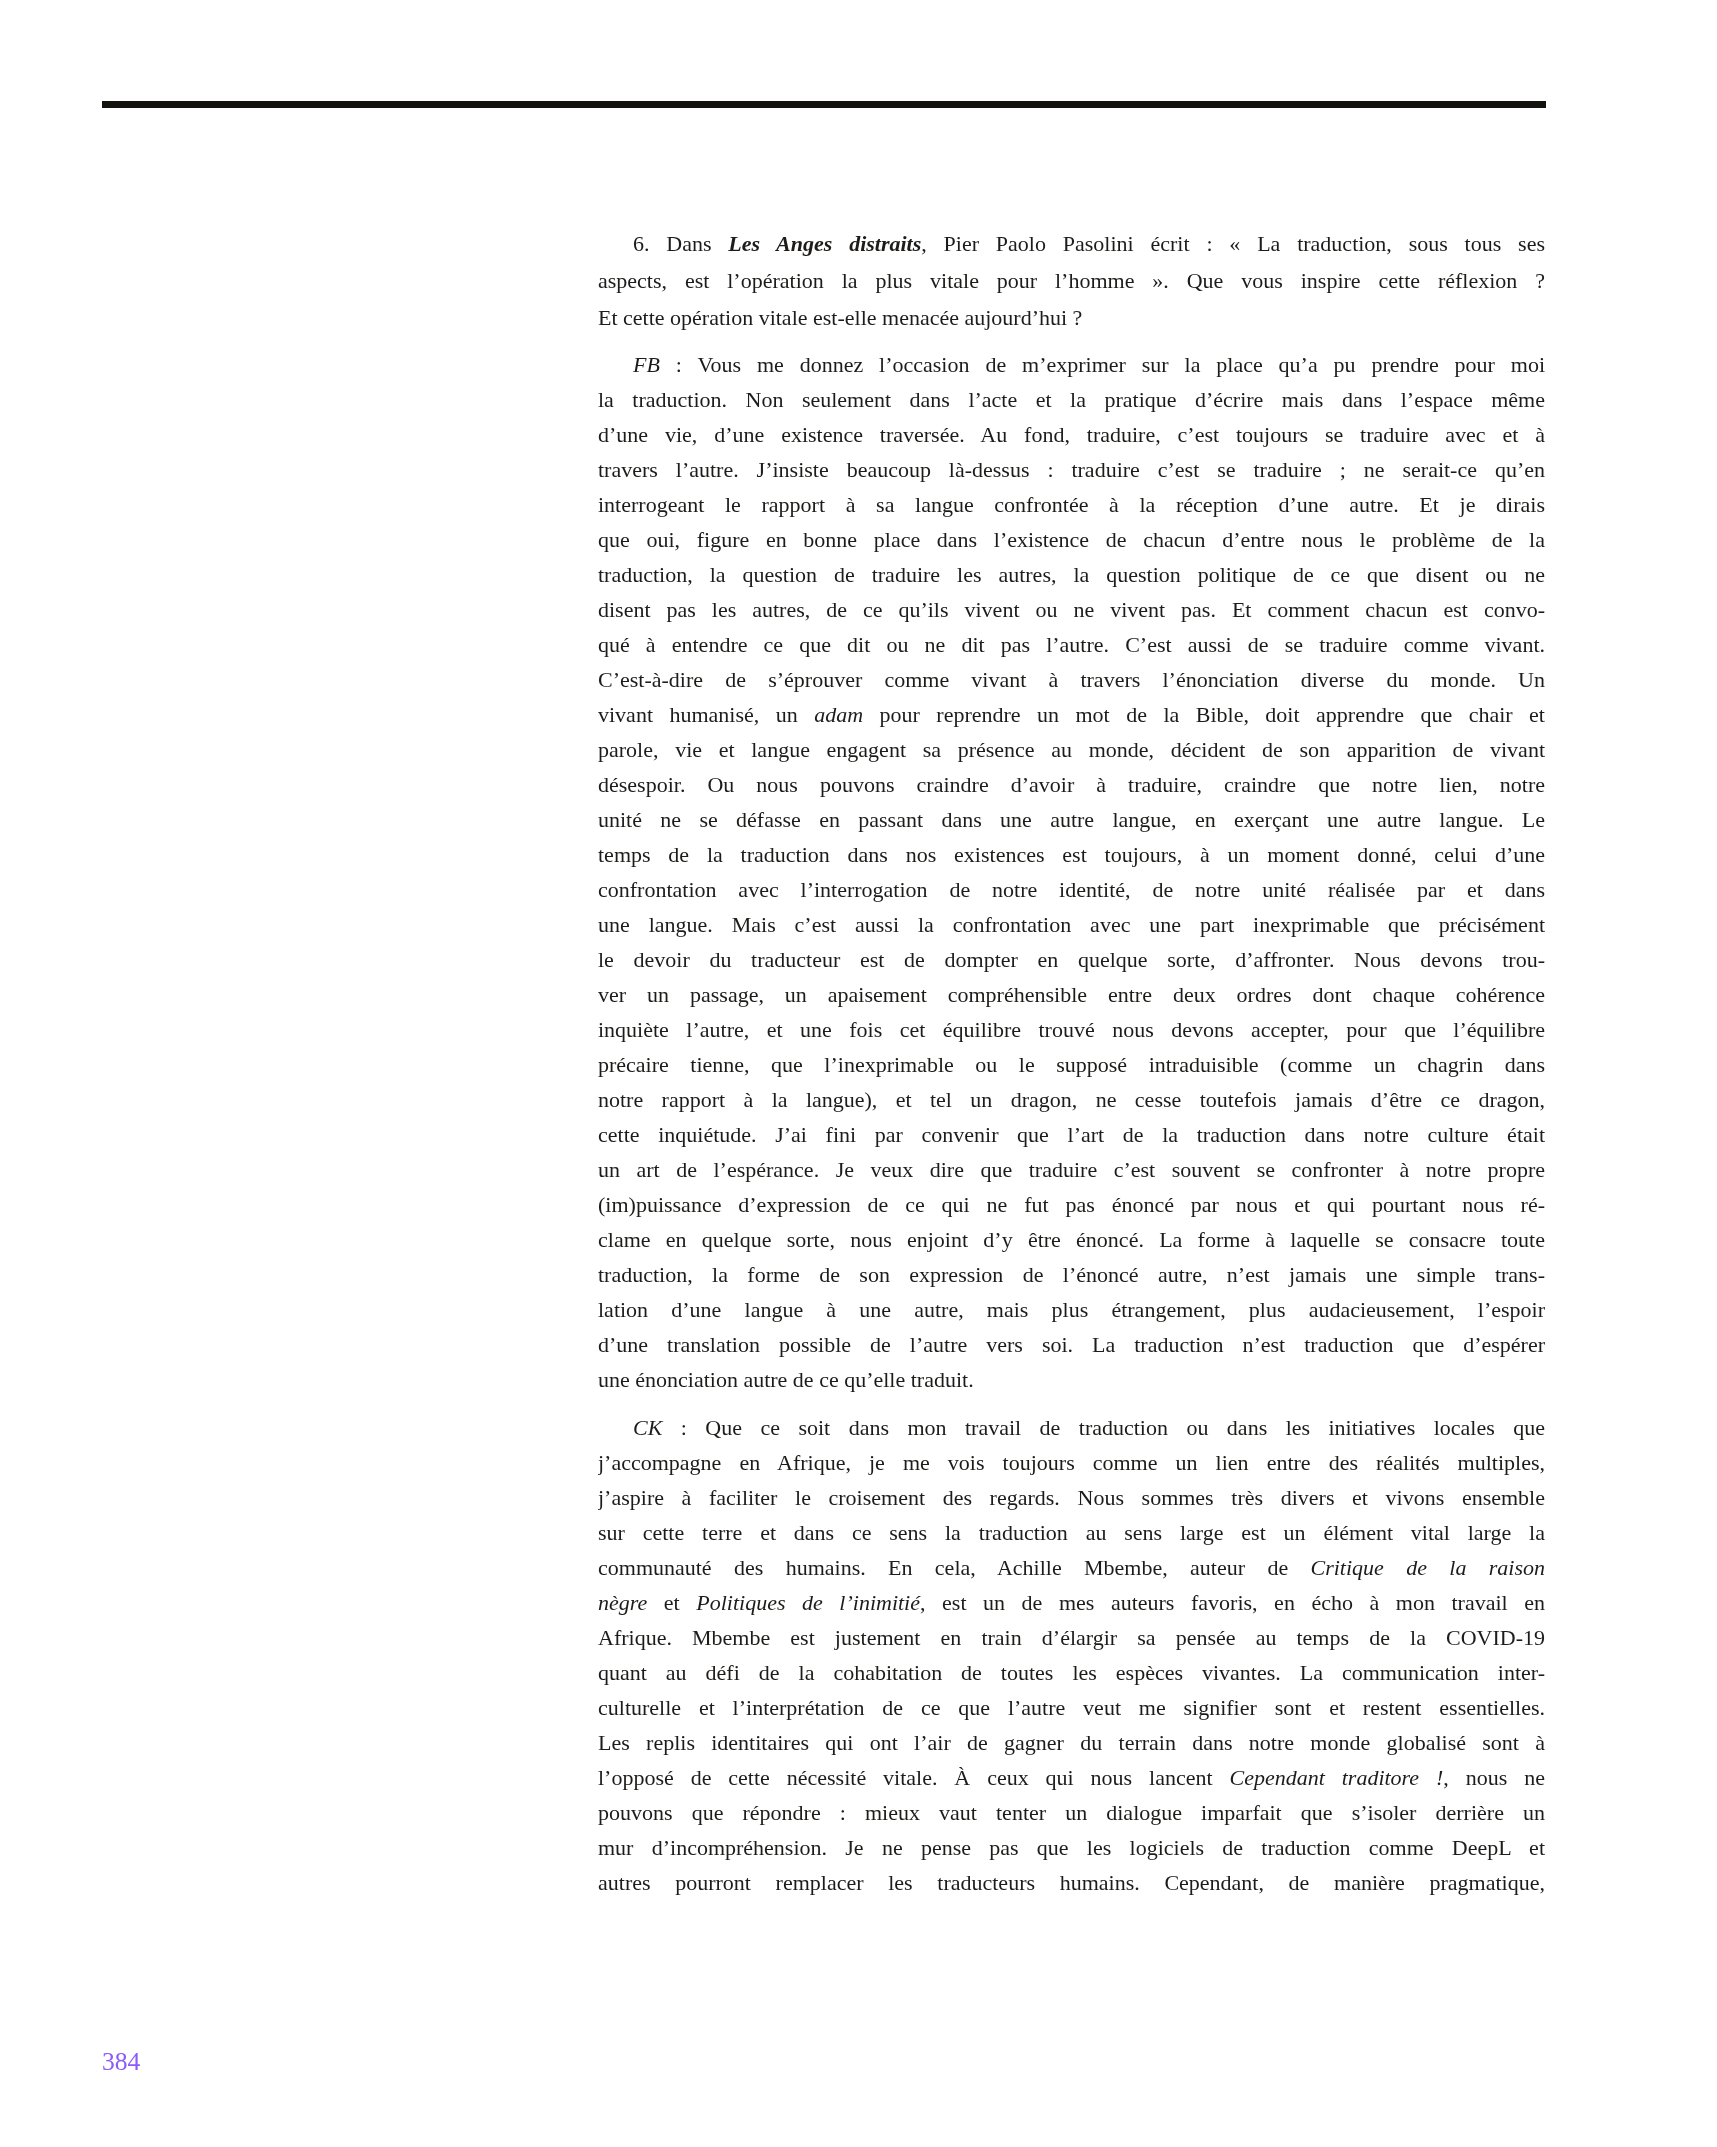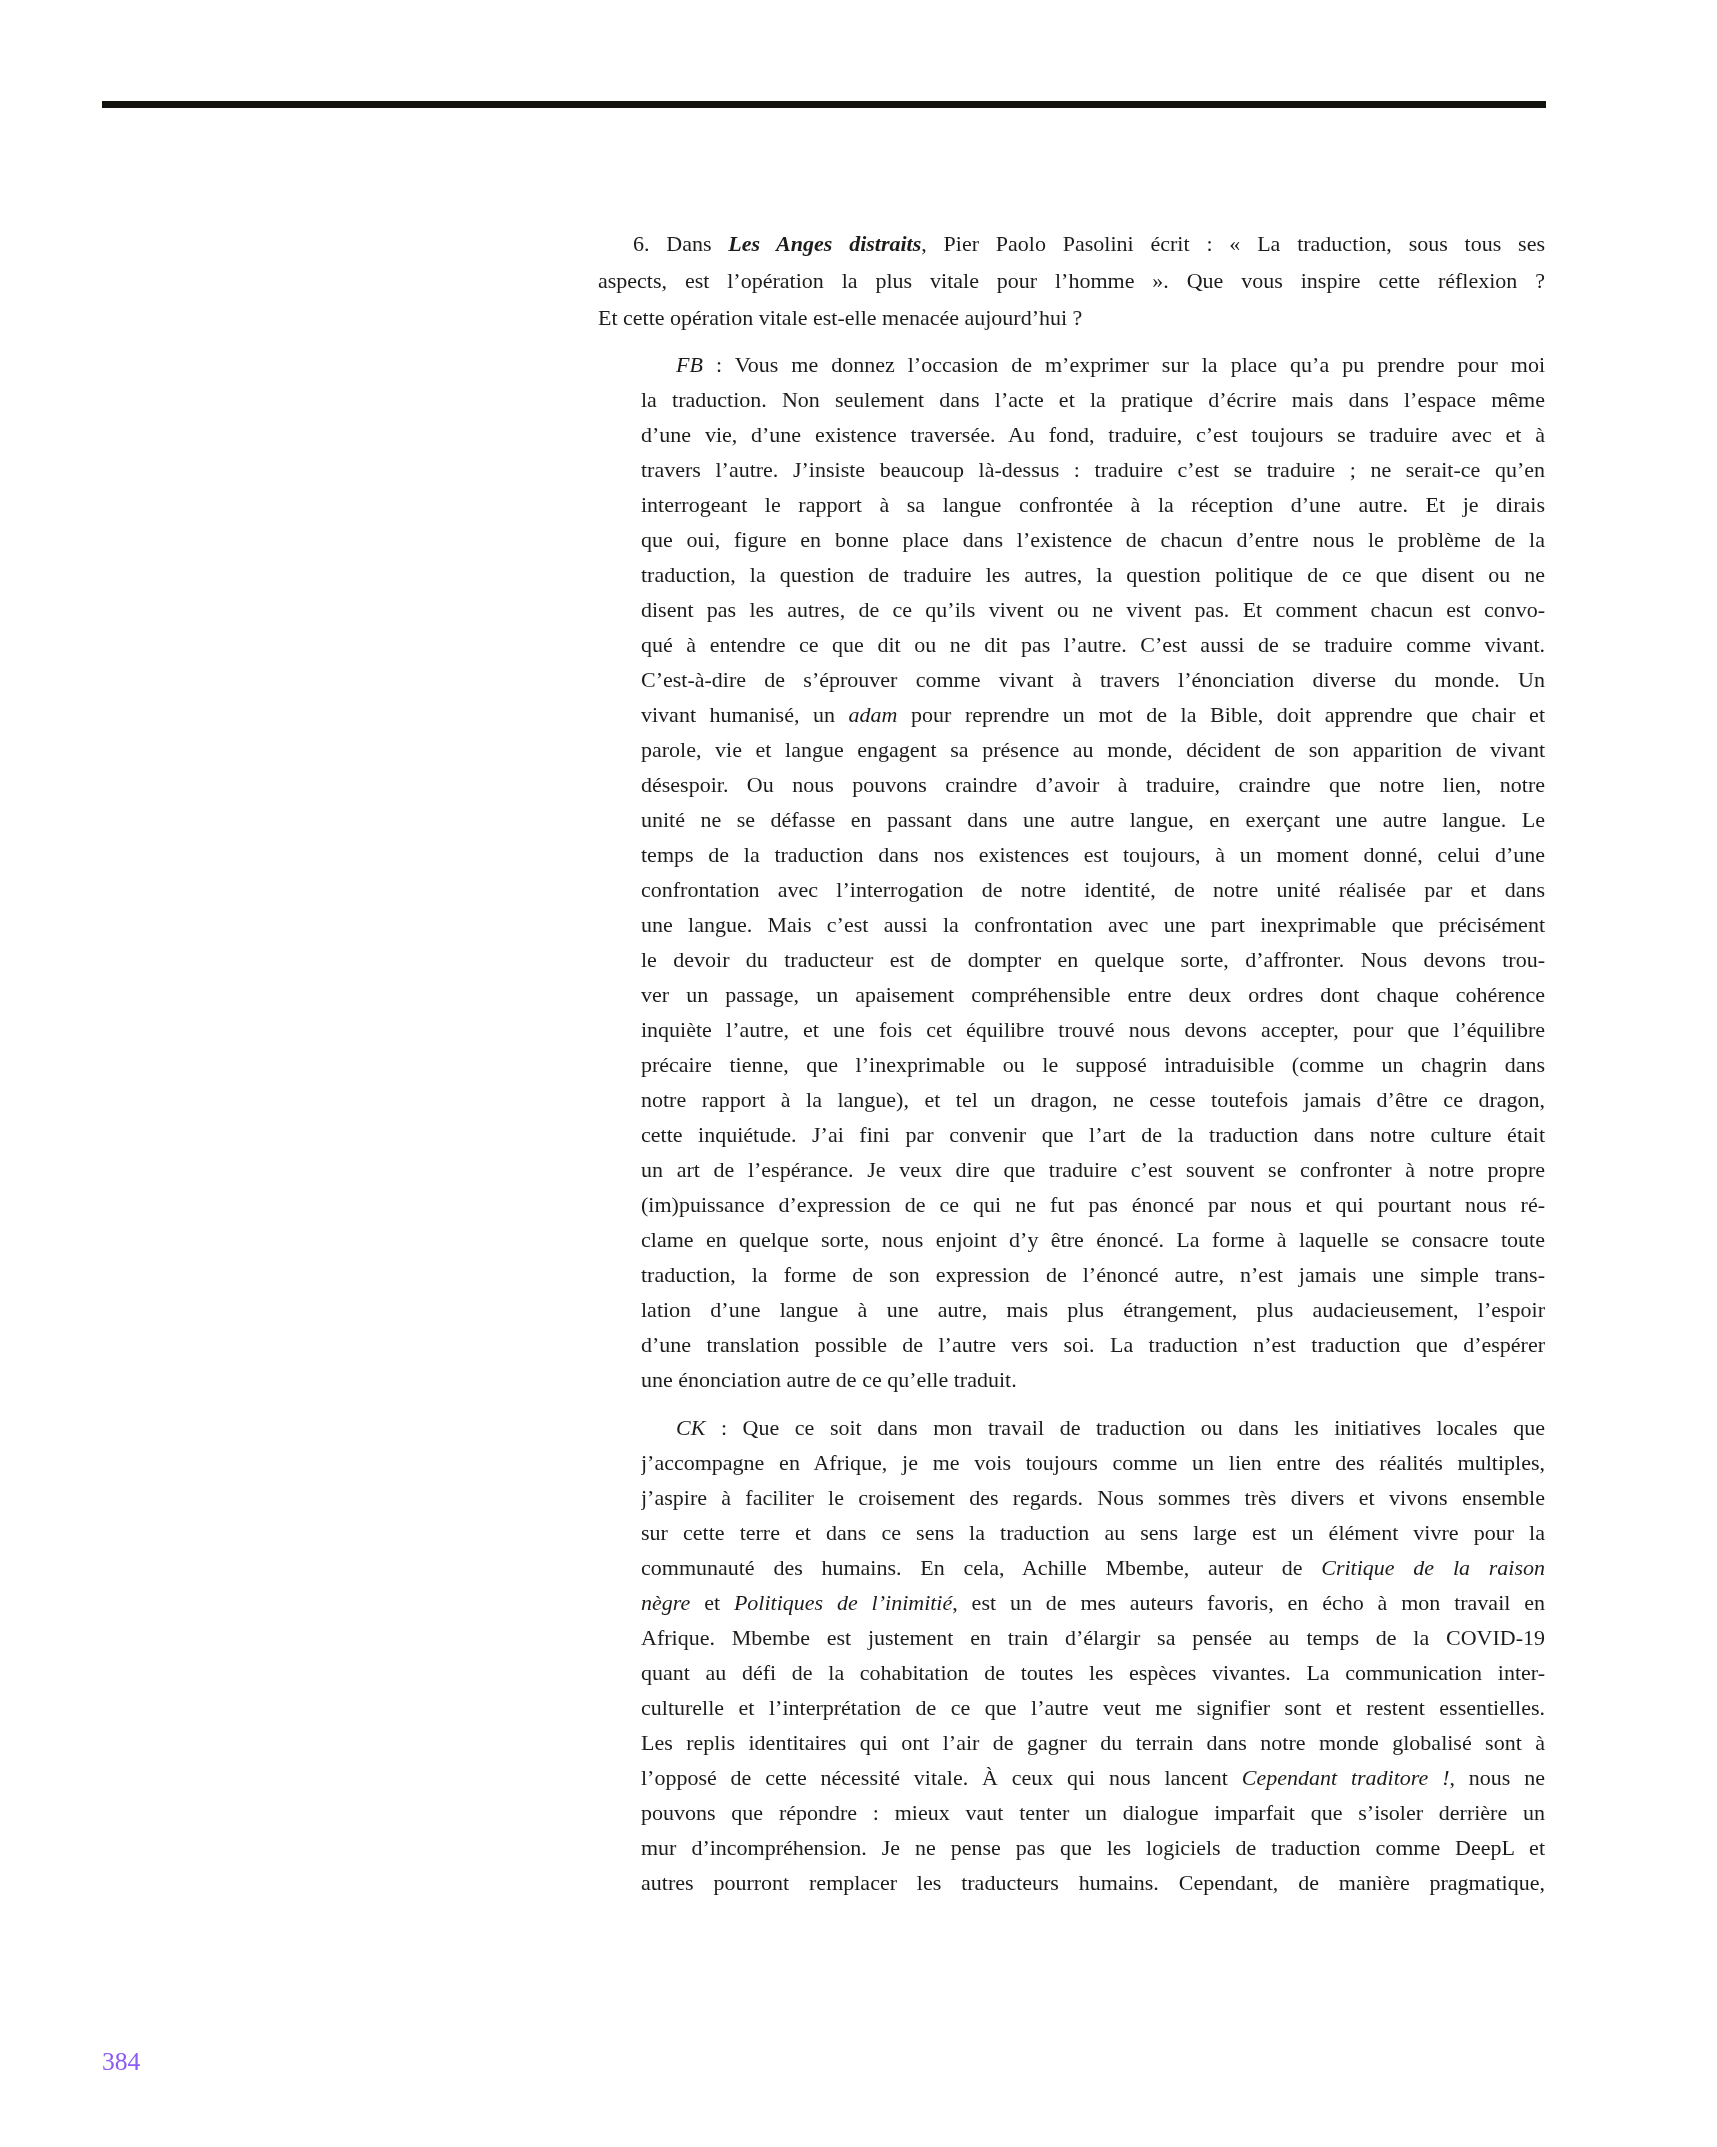--- a/index.html
+++ b/index.html
@@ -32,21 +32,21 @@
     width: 947px;
     font-size: 22px;
   }
   .line {
     text-align: justify;
     text-align-last: justify;
     white-space: normal;
     overflow: hidden;
   }
   .question .line { line-height: 37px; }
-  .answer .line   { line-height: 35px; margin-left: 43px; }
+  .answer .line   { line-height: 35px; }
   .line.indent { text-indent: 35px; }
   .line.last   { text-align-last: left; }
   .answer.fb { margin-top: 11px; }
   .answer.ck { margin-top: 12.8px; }
   .seg-r { font-style: normal; font-weight: 400; }
   .seg-i { font-style: italic; font-weight: 400; }
   .seg-b { font-style: normal; font-weight: 400; }
   .seg-bi { font-style: italic; font-weight: 700; }
   .page-number {
     position: absolute;
@@ -97,21 +97,21 @@
         <div class="line"><span class="seg-r">clame en quelque sorte, nous enjoint d’y être énoncé. La forme à laquelle se consacre toute</span></div>
         <div class="line"><span class="seg-r">traduction, la forme de son expression de l’énoncé autre, n’est jamais une simple trans-</span></div>
         <div class="line"><span class="seg-r">lation d’une langue à une autre, mais plus étrangement, plus audacieusement, l’espoir</span></div>
         <div class="line"><span class="seg-r">d’une translation possible de l’autre vers soi. La traduction n’est traduction que d’espérer</span></div>
         <div class="line last"><span class="seg-r">une énonciation autre de ce qu’elle traduit.</span></div>
       </div>
     <div class="answer ck">
         <div class="line indent"><span class="seg-i">CK</span><span class="seg-r"> : Que ce soit dans mon travail de traduction ou dans les initiatives locales que</span></div>
         <div class="line"><span class="seg-r">j’accompagne en Afrique, je me vois toujours comme un lien entre des réalités multiples,</span></div>
         <div class="line"><span class="seg-r">j’aspire à faciliter le croisement des regards. Nous sommes très divers et vivons ensemble</span></div>
-        <div class="line"><span class="seg-r">sur cette terre et dans ce sens la traduction au sens large est un élément vivre pour la</span></div>
+        <div class="line"><span class="seg-r">sur cette terre et dans ce sens la traduction au sens large est un élément vital large la</span></div>
         <div class="line"><span class="seg-r">communauté des humains. En cela, Achille Mbembe, auteur de </span><span class="seg-i">Critique de la raison</span></div>
         <div class="line"><span class="seg-i">nègre</span><span class="seg-r"> et </span><span class="seg-i">Politiques de l’inimitié</span><span class="seg-r">, est un de mes auteurs favoris, en écho à mon travail en</span></div>
         <div class="line"><span class="seg-r">Afrique. Mbembe est justement en train d’élargir sa pensée au temps de la COVID-19</span></div>
         <div class="line"><span class="seg-r">quant au défi de la cohabitation de toutes les espèces vivantes. La communication inter-</span></div>
         <div class="line"><span class="seg-r">culturelle et l’interprétation de ce que l’autre veut me signifier sont et restent essentielles.</span></div>
         <div class="line"><span class="seg-r">Les replis identitaires qui ont l’air de gagner du terrain dans notre monde globalisé sont à</span></div>
         <div class="line"><span class="seg-r">l’opposé de cette nécessité vitale. À ceux qui nous lancent </span><span class="seg-i">Cependant traditore !</span><span class="seg-r">, nous ne</span></div>
         <div class="line"><span class="seg-r">pouvons que répondre : mieux vaut tenter un dialogue imparfait que s’isoler derrière un</span></div>
         <div class="line"><span class="seg-r">mur d’incompréhension. Je ne pense pas que les logiciels de traduction comme DeepL et</span></div>
         <div class="line"><span class="seg-r">autres pourront remplacer les traducteurs humains. Cependant, de manière pragmatique,</span></div>

